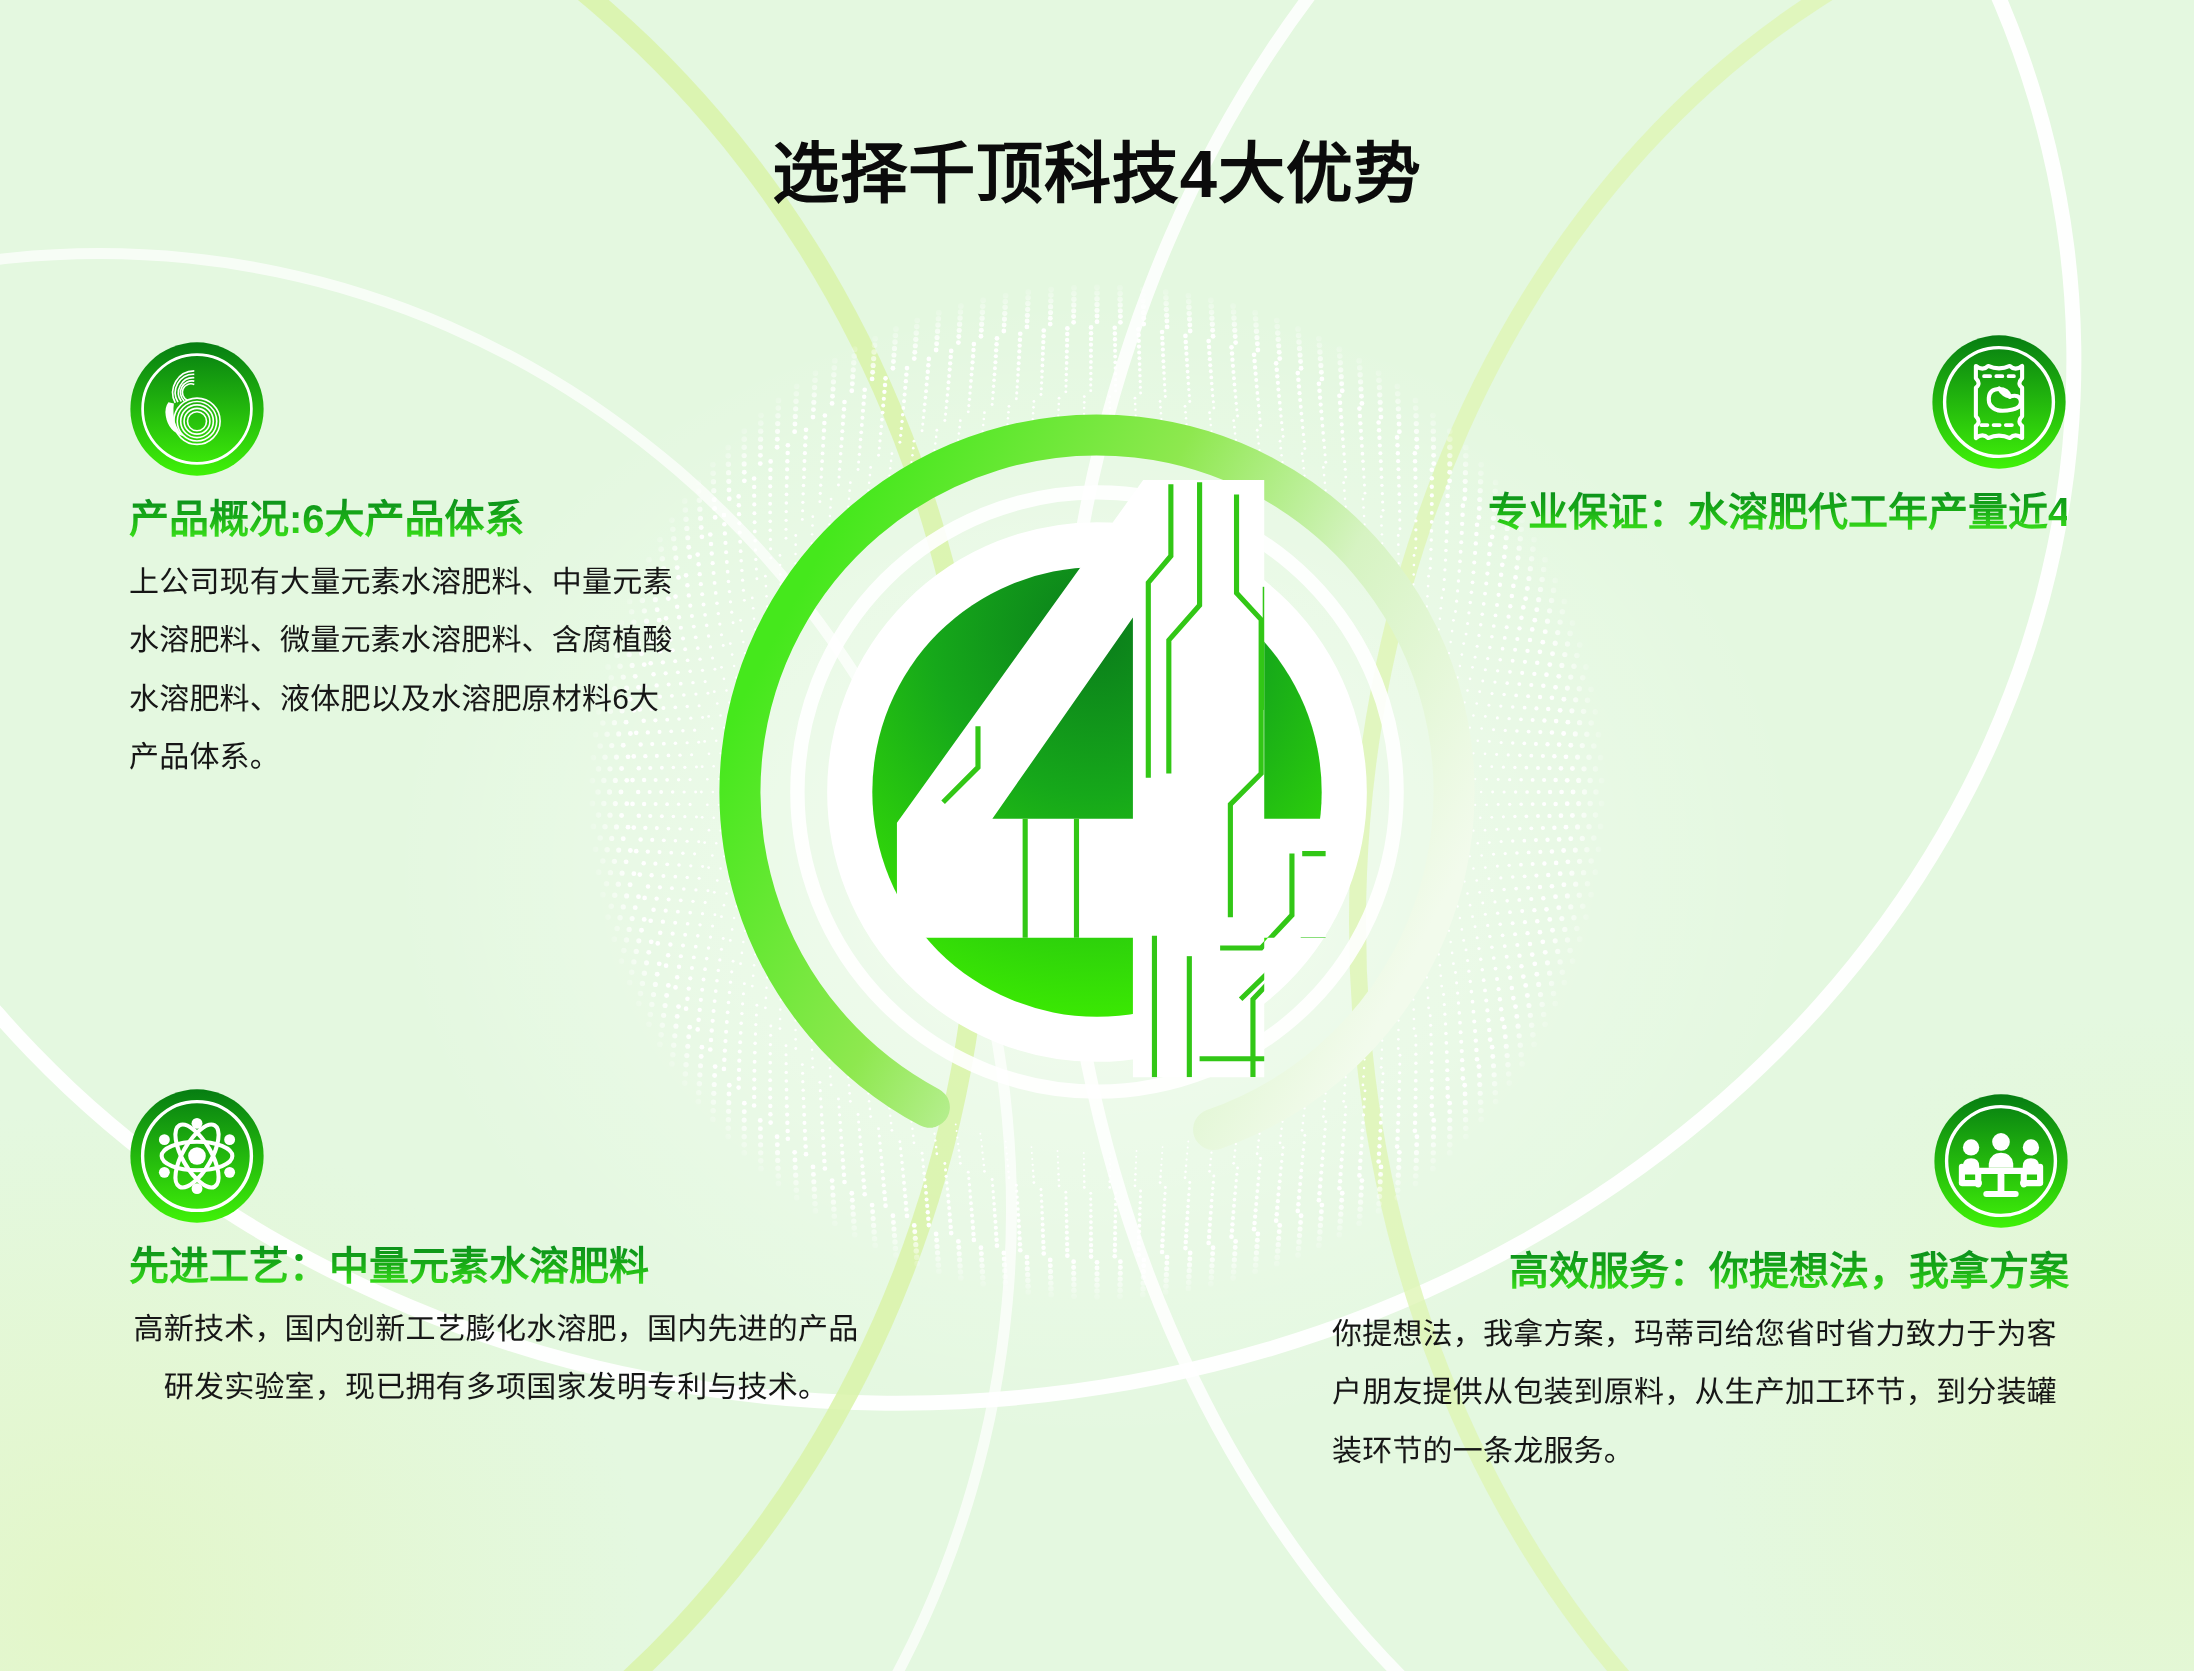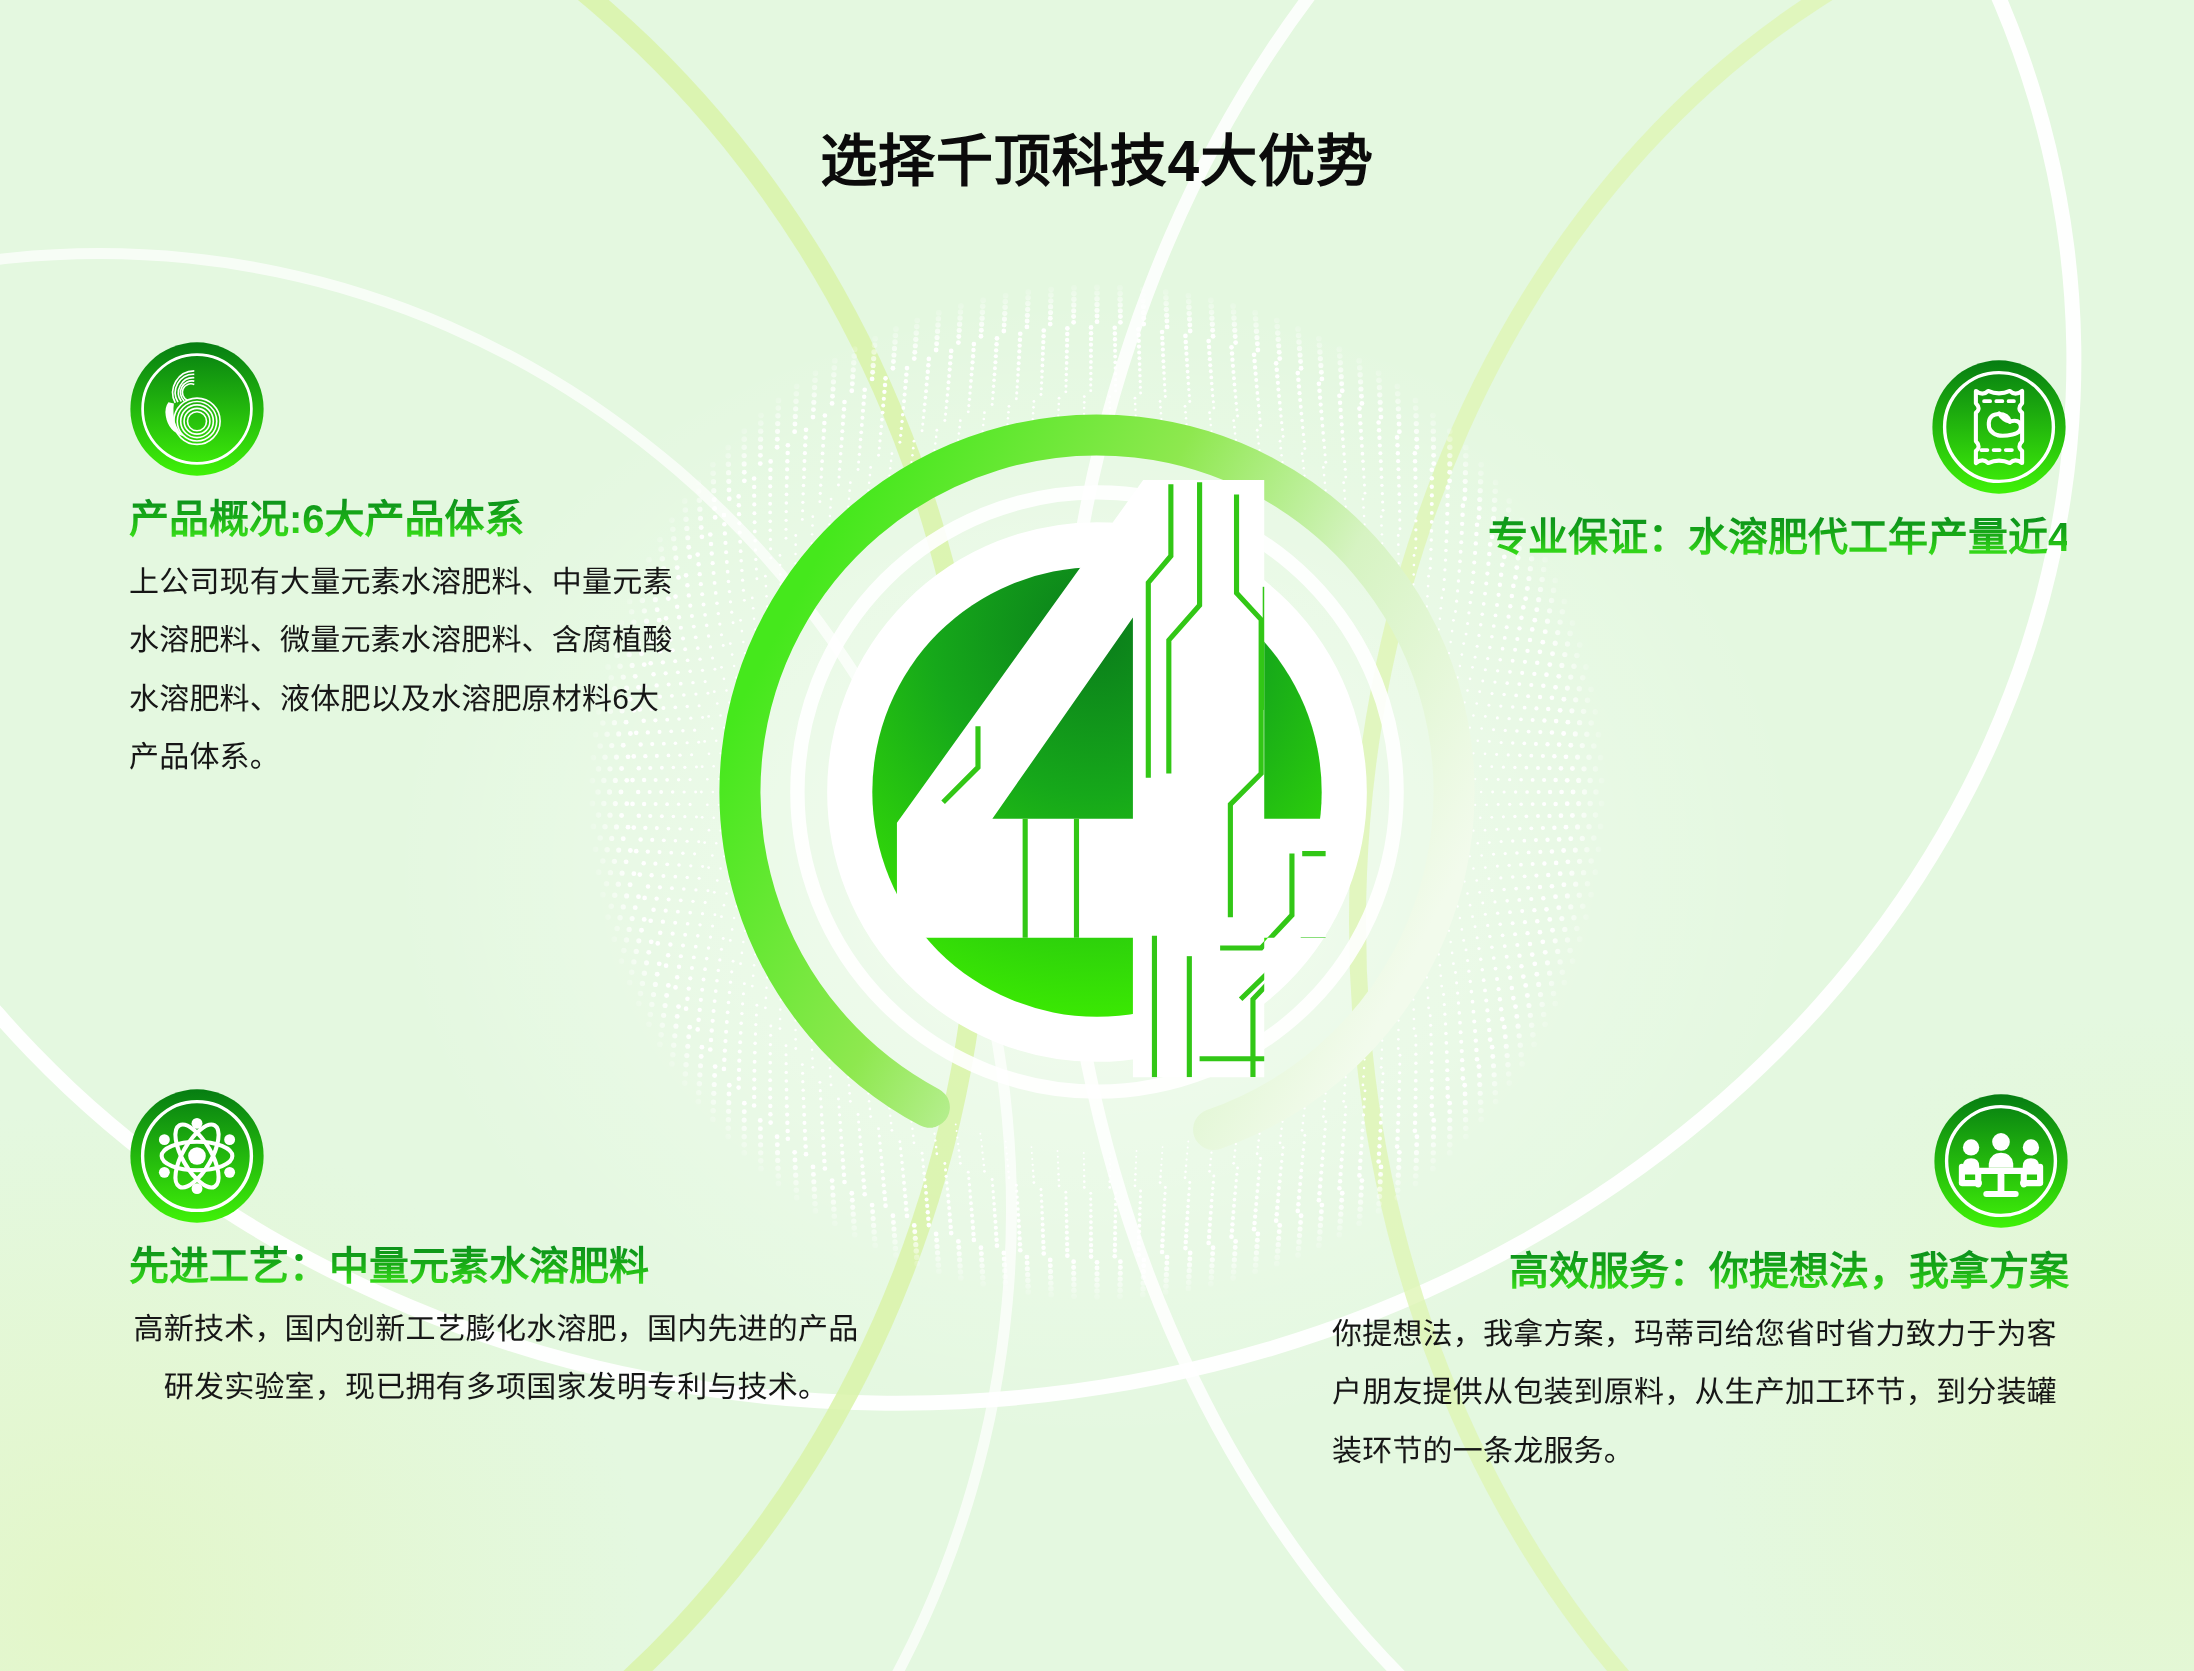--- a/index.html
+++ b/index.html
@@ -48,29 +48,29 @@
   .hub{
     position:absolute;left:50%;top:792px;transform:translate(-50%,-50%);
     width:1026px;height:1026px;z-index:1;
   }
   .hub svg{width:100%;height:100%;display:block;}
 
   
   .page-title{
     position:absolute;left:0;right:0;top:95px;
     text-align:center;z-index:6;
-    font-size:57px;font-weight:bold;color:#0b0b0b;
+    font-size:67px;font-weight:bold;color:#0b0b0b;
     letter-spacing:0.9px;line-height:1;
     font-family:"Liberation Sans","DejaVu Sans",sans-serif;
   }
 
   
   .feature{position:absolute;z-index:5;}
   .f-tl{left:129px;top:341px;width:575px;}
-  .f-tr{left:1488px;top:359px;width:579px;}
+  .f-tr{left:1488px;top:334px;width:579px;}
   .f-bl{left:129px;top:1088px;width:743px;}
   .f-br{left:1322px;top:1093px;width:747px;}
 
   .badge{
     width:136px;height:136px;border-radius:50%;
     position:relative;display:block;
   }
   .f-tr .badge,.f-br .badge{margin-left:auto;}
   .badge svg{width:100%;height:100%;display:block;}
 

